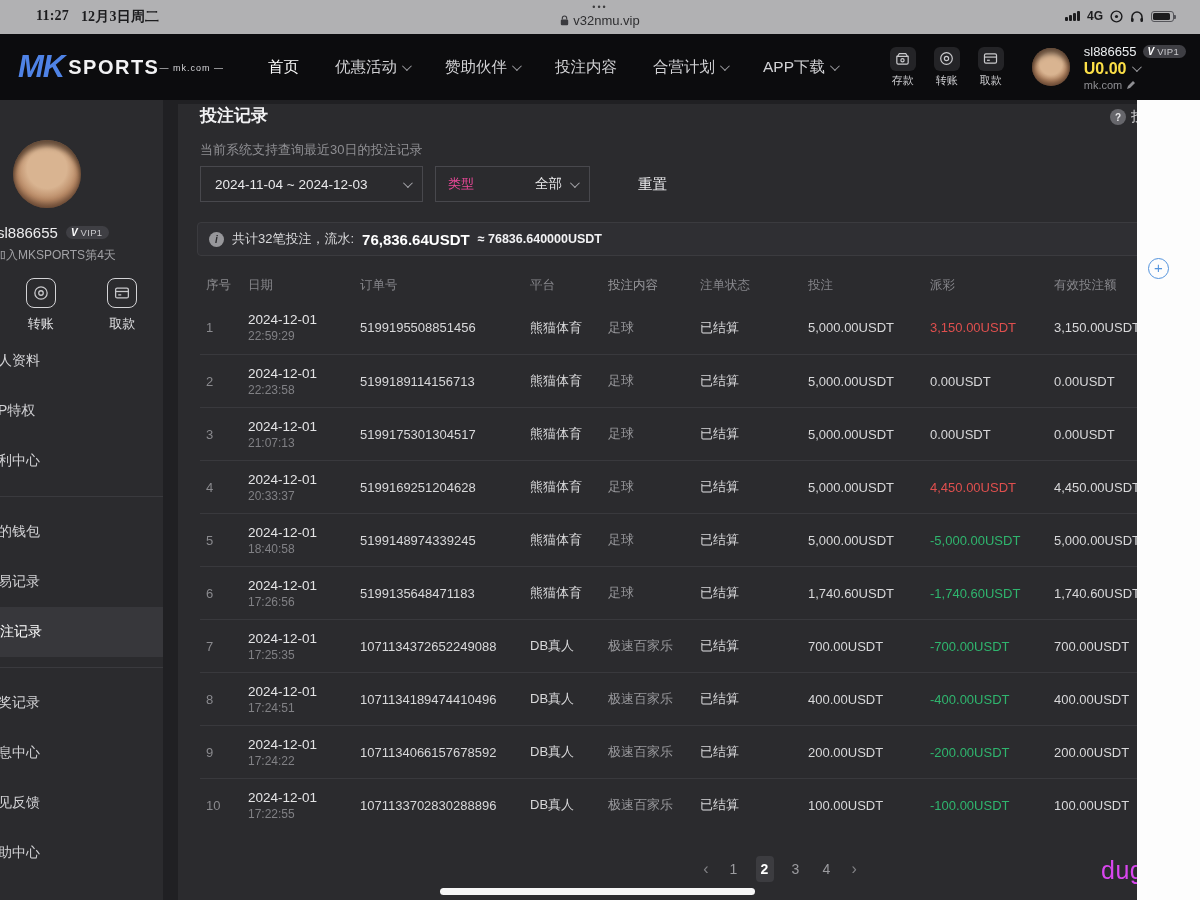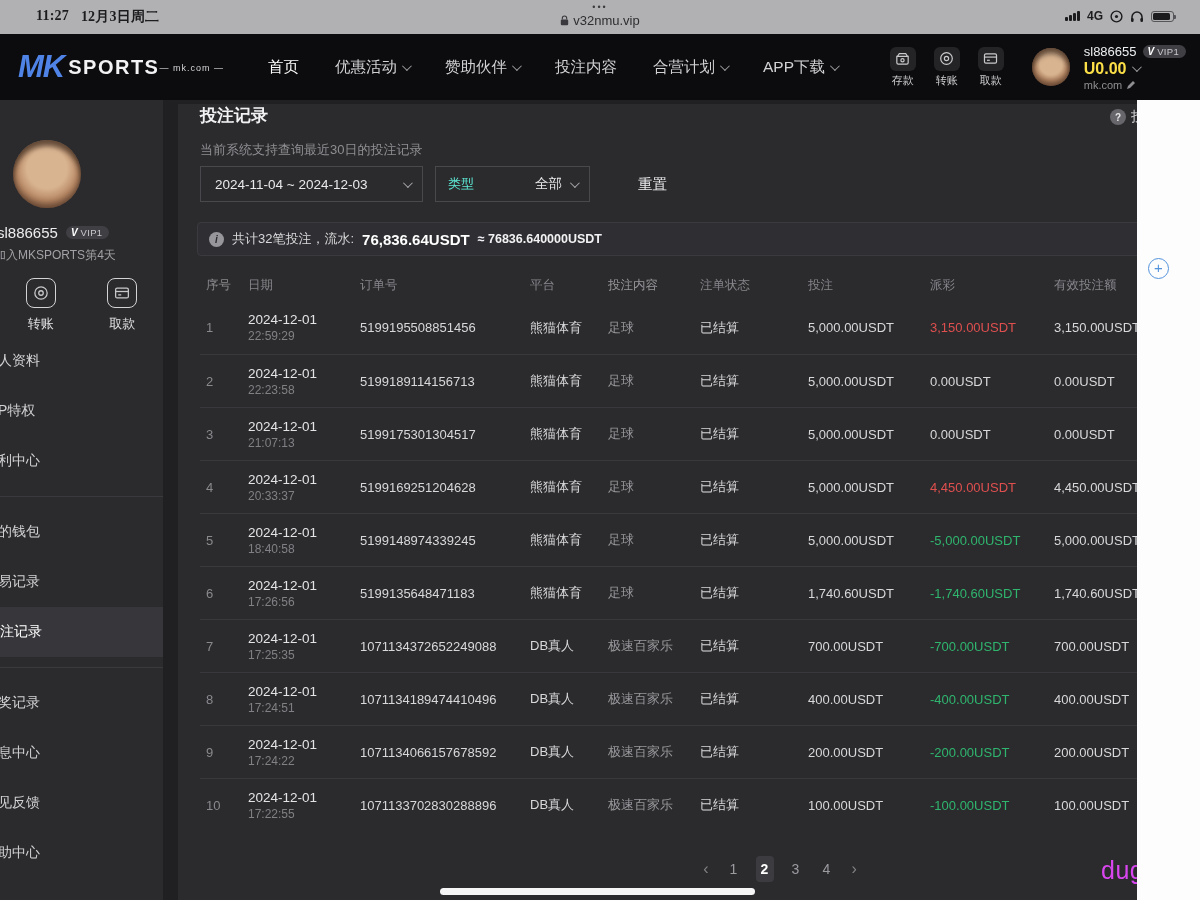--- a/index.html
+++ b/index.html
@@ -77,21 +77,21 @@
   .help-cut { font-size:14px; color:#d8d8da; }
   .subtitle { position:absolute; left:22px; top:37px; font-size:13px; color:#8f8f93; }
   .filters { position:absolute; left:22px; top:62px; height:36px; display:flex; align-items:center; }
   .fbox { height:36px; border:1px solid #48484d; border-radius:0; display:flex; align-items:center; cursor:pointer; position:relative;text-align:right; }
   .fbox .chev { border-color:#a5a5a9; margin-right:12px; }
   .f-date { width:223px; padding-left:14px; justify-content:space-between; }
   .f-date .val { font-size:13.5px; color:#e9e9eb; }
   .f-sel { padding:0 0 0 12px; justify-content:space-between; }
   .f-type { width:155px; margin-left:12px; }
   .f-cur { width:156px; margin-left:12px; }
-  .f-label { font-size:13px; color:#5eead4; }
+  .f-label { font-size:13px; color:#ec4899; }
   .f-val { font-size:13.5px; color:#e9e9eb; margin-left:auto; margin-right:8px; }
   .reset-btn { margin-left:48px; font-size:14.5px; color:#ececee; cursor:pointer; }
   .summary { position:absolute; left:19px; top:118px; width:944px; height:34px; border:1px solid #3b3b3f; background:#2f2f33; border-radius:4px; display:flex; align-items:center; padding-left:11px; gap:8px; white-space:nowrap; }
   .info-ic { width:15px; height:15px; border-radius:50%; background:#97979b; color:#2b2b2e; font-size:10px; font-weight:700; font-style:italic; display:flex; align-items:center; justify-content:center; }
   .sum-text { font-size:13px; color:#d9d9db; }
   .sum-amount { font-size:15px; font-weight:700; color:#ffffff; }
   .sum-approx { font-size:12.5px; font-weight:700; color:#f2f2f4; }
 
   
   .tgrid { display:grid; grid-template-columns:48px 112px 170px 78px 92px 108px 122px 124px 140px; align-items:center; }

